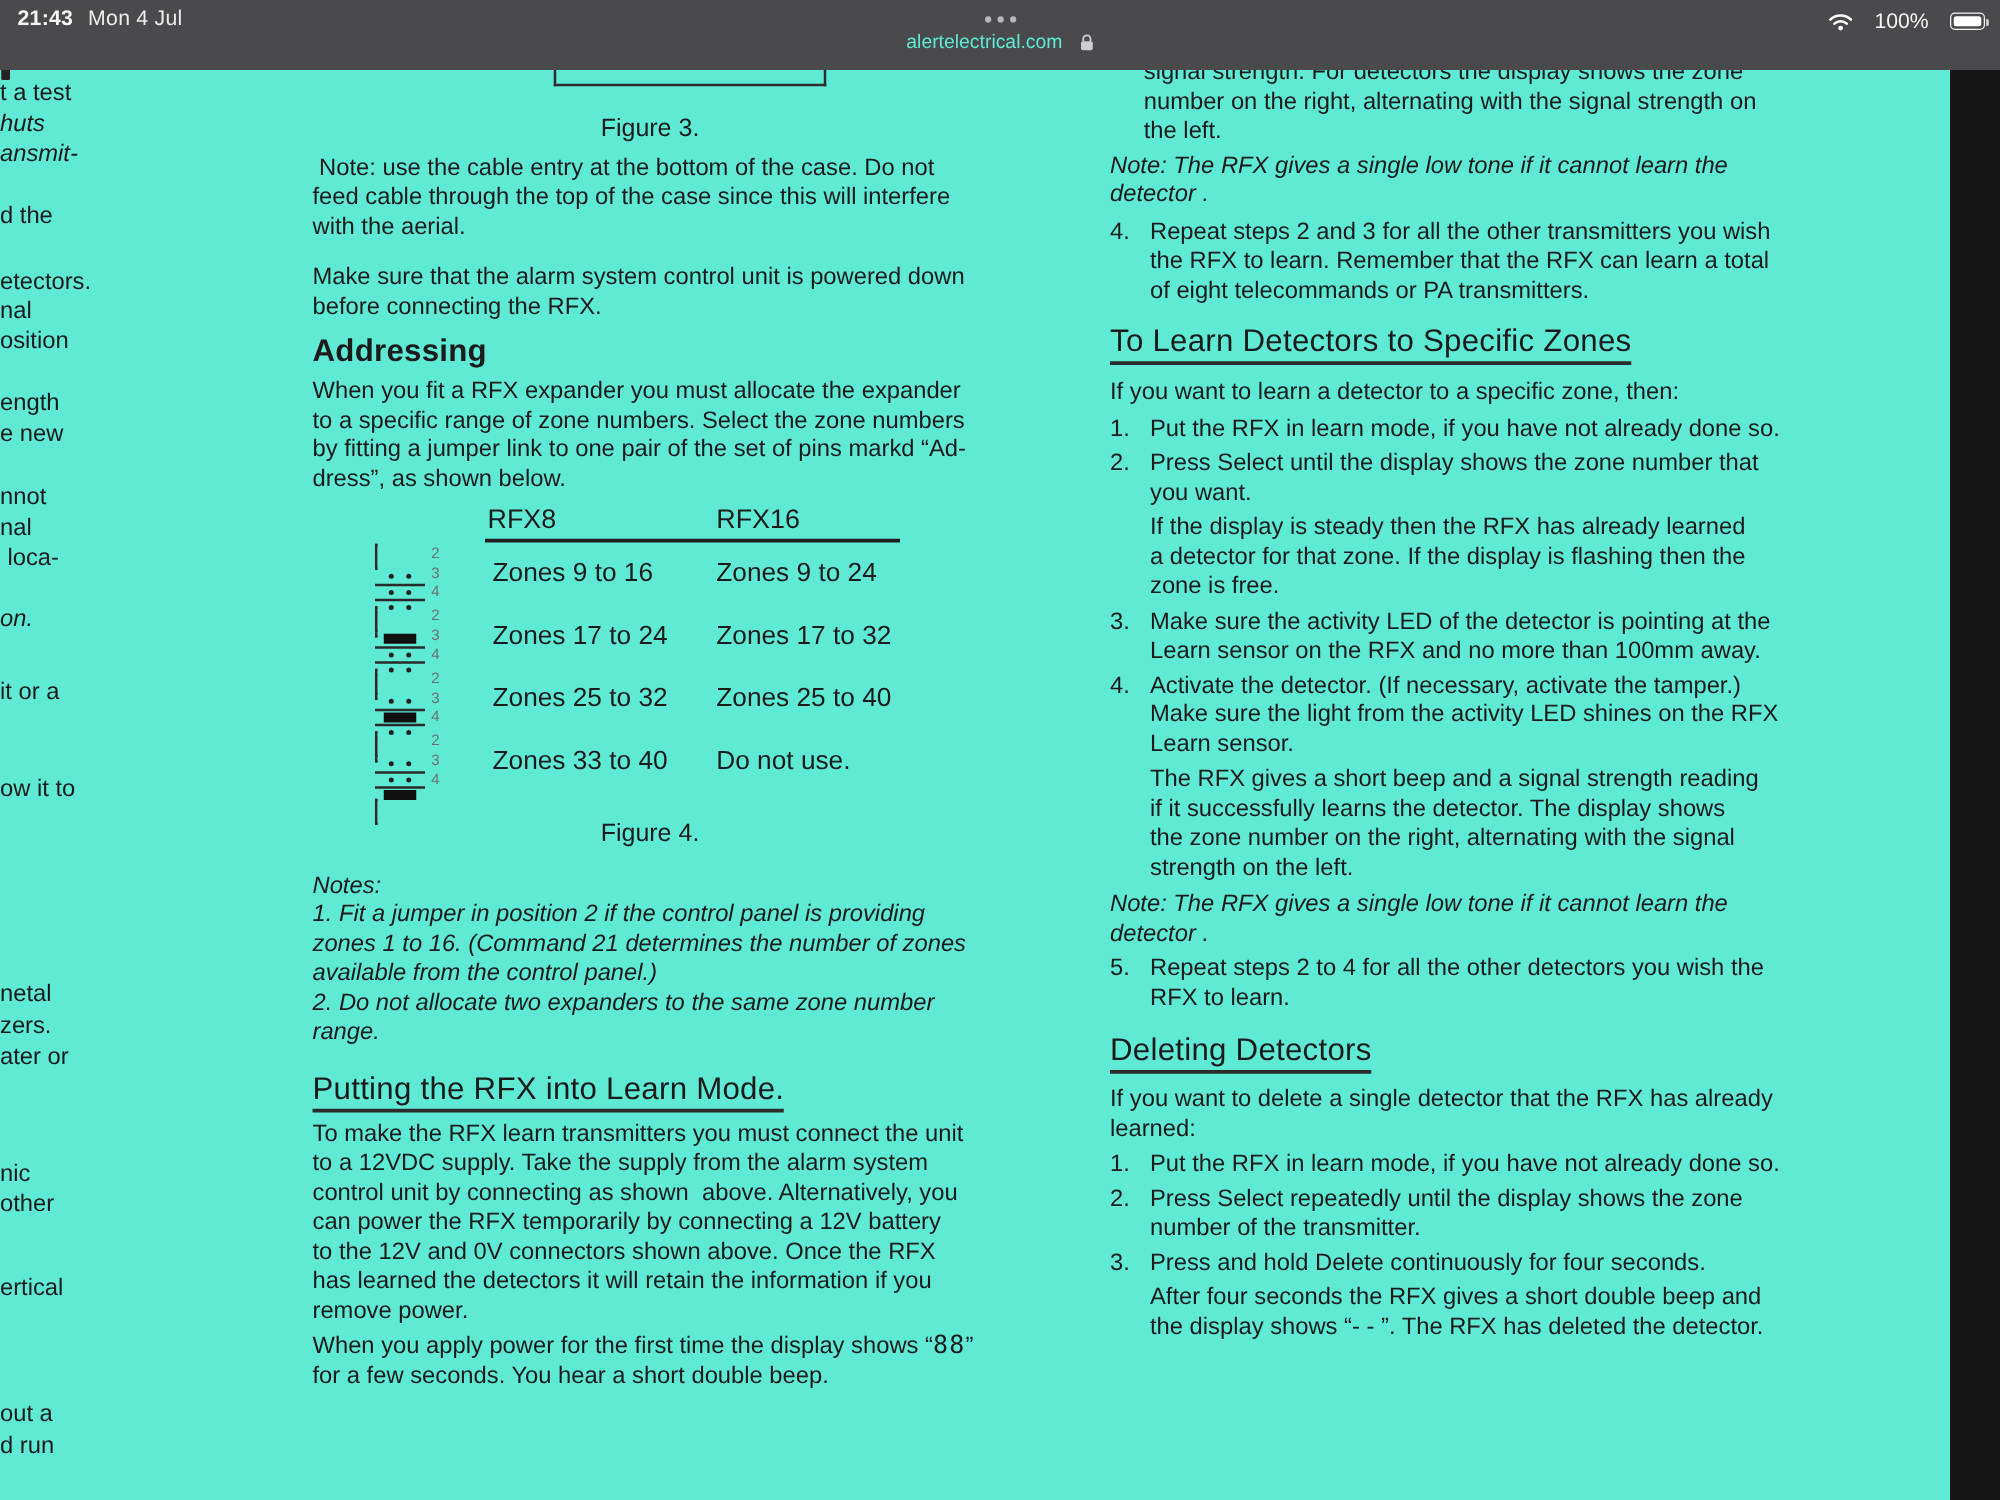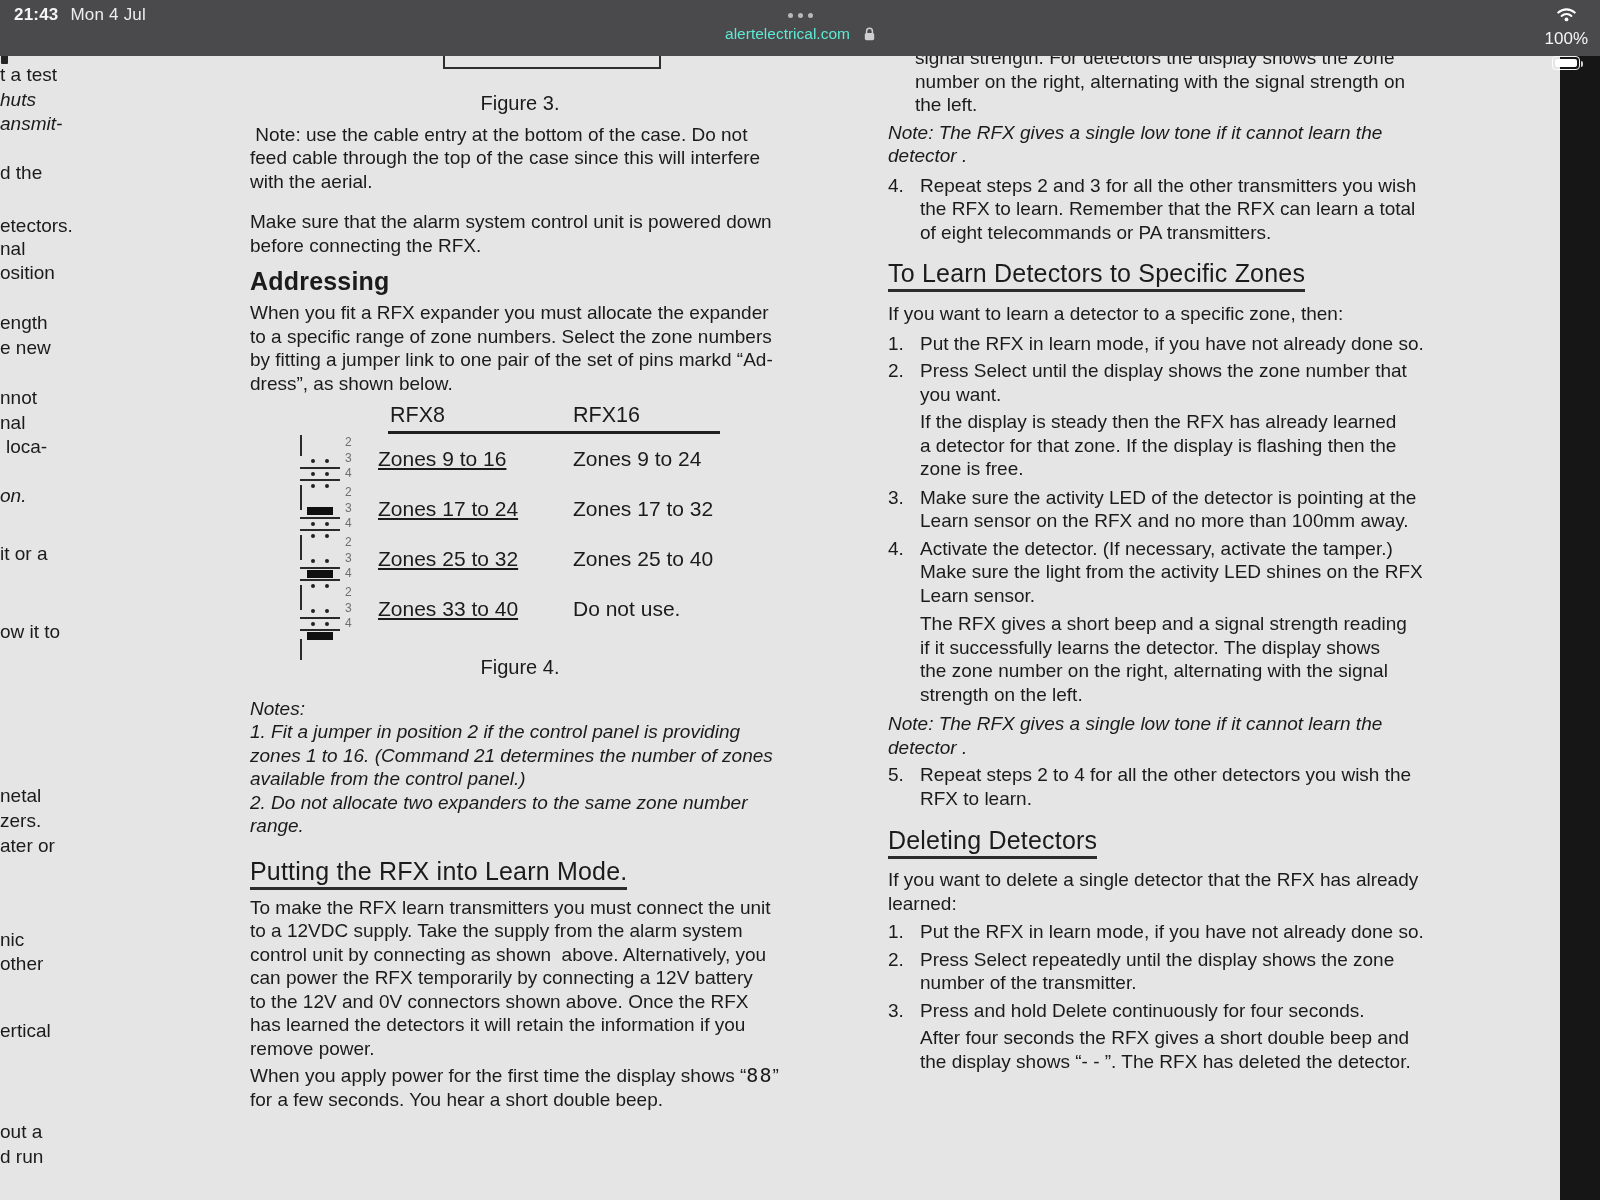--- a/index.html
+++ b/index.html
@@ -14,30 +14,30 @@
     font-size:17px; letter-spacing:.2px; }
   .sb-time { font-weight:700; }
   .sb-date { font-weight:400; color:#ededed; }
   .sb-center { position:absolute; left:0; top:0; width:100%; height:56px;
     display:flex; flex-direction:column; align-items:center; }
   .tab-dots { display:flex; gap:5px; margin-top:13px; }
   .tab-dots i { width:5px; height:5px; border-radius:50%; background:#b8b8bb; }
   .sb-url { display:flex; align-items:center; gap:14px; margin-top:7px;
     font-size:15.5px; color:#5eead4; }
   .sb-right { position:absolute; right:12px; top:7px; display:flex;
-    align-items:center; gap:7px; font-size:17px;flex-direction:column; }
+    align-items:center; gap:17px; font-size:17px; }
   .battery { position:relative; width:28px; height:13.5px;
     border:1.5px solid rgba(255,255,255,.95); border-radius:4px; }
   .battery .fill { position:absolute; left:1.5px; top:1.5px; bottom:1.5px;
     width:22px; background:#fff; border-radius:2px; }
   .battery .nub { position:absolute; right:-4px; top:3.5px; width:2.5px;
     height:6px; background:rgba(255,255,255,.8); border-radius:0 2px 2px 0; }
 
   
-  .doc-area { position:absolute; left:0; top:0; width:1600px; height:1200px; background:#e5e5e5; }
+  .doc-area { position:absolute; left:0; top:0; width:1600px; height:1200px; background:#5eead4; }
   .page-edge { position:absolute; left:1560px; top:0; width:40px; height:1200px;
     background:#161616; z-index:5; }
   .frag-blob { position:absolute; left:1px; top:54px; width:7px; height:10px;
     background:#242424; border-radius:1px; }
 
   .body-text { font-size:19px; line-height:23.5px; white-space:pre-wrap; }
   .italic { font-style:italic; }
 
   
   .left-frags span { position:absolute; left:0; font-size:19px; line-height:23.5px;
@@ -53,21 +53,21 @@
     display:inline-block; border-bottom:3px solid #2c2c2c; padding-bottom:1px; }
 
   
   .addr-table { position:relative; }
   .addr-head { position:relative; height:26px; }
   .addr-head span { position:absolute; top:0; font-size:21.5px; line-height:24px; }
   .addr-head .c8 { left:140px; } .addr-head .c16 { left:323px; }
   .addr-rule { margin-left:138px; width:332px; height:3px; background:#1f1f1f; margin-top:2px; }
   .trow { position:relative; height:50px; }
   .trow .cell { position:absolute; top:12px; font-size:21px; line-height:25px; white-space:nowrap; }
-  .trow .c8 { left:128px;text-decoration:underline; } .trow .c16 { left:323px; }
+  .trow .c8 { left:144px; } .trow .c16 { left:323px; }
   .jumper { position:absolute; left:50px; top:3px; width:40px; }
   .jcells { border:2px solid #2a2a2a; background:#fff; }
   .jcell { display:flex; height:12px; align-items:center; justify-content:space-evenly;
     border-top:2px solid #2a2a2a; }
   .jcell:first-child { border-top:none; }
   .jcell i { width:4px; height:4px; border-radius:50%; background:#222; }
   .jcell.filled::before { content:""; display:block; width:26px; height:8px;
     background:#101010; margin:auto; }
   .jlabels { position:absolute; left:45px; top:-2px; display:flex;
     flex-direction:column; font-size:12px; line-height:15.5px; color:#6e6e6e; }

